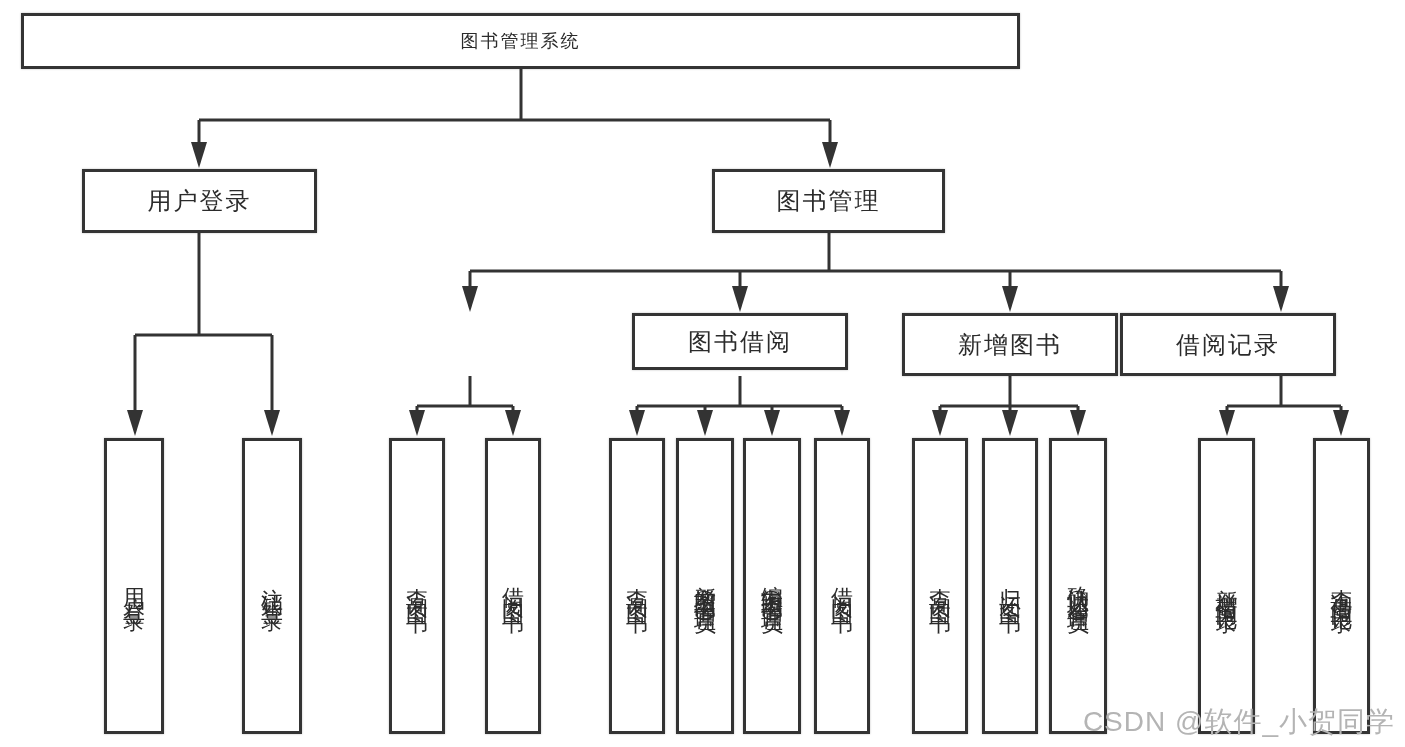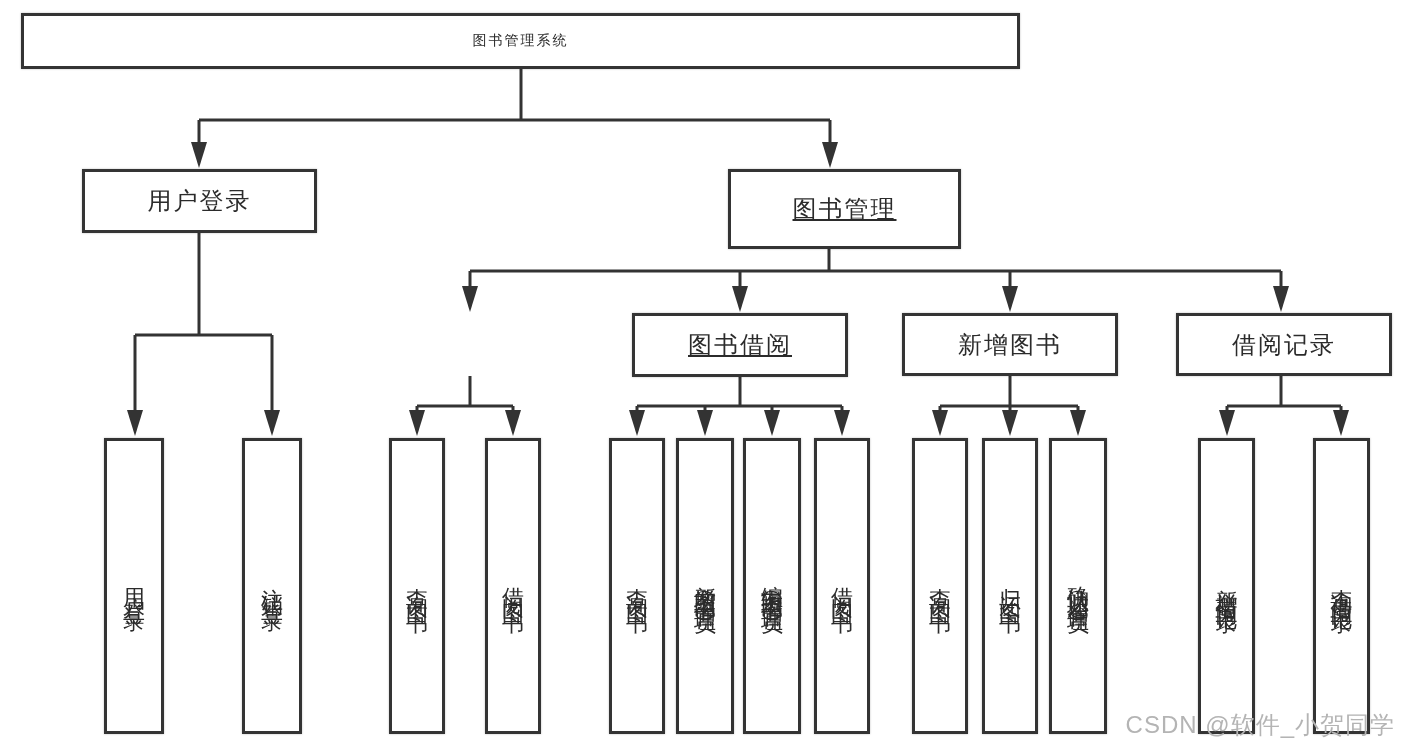--- a/index.html
+++ b/index.html
@@ -37,27 +37,27 @@
     position: absolute;
     background: #ffffff;
     border: 3px solid var(--border);
     color: var(--text);
     display: flex;
     align-items: center;
     justify-content: center;
     box-shadow: 0 0 2px rgba(0,0,0,0.25);
   }
   .hnode { letter-spacing: 2px; }
-  .root-node  { left: 21px;  top: 13px;  width: 999px; height: 56px; font-size: 14px; }
+  .root-node  { left: 21px;  top: 13px;  width: 999px; height: 56px; font-size: 18px; }
   .l2-a       { left: 82px;  top: 169px; width: 235px; height: 64px; font-size: 24px; }
-  .l2-b       { left: 728px; top: 169px; width: 233px; height: 80px; font-size: 24px; text-decoration: underline; }
+  .l2-b       { left: 712px; top: 169px; width: 233px; height: 64px; font-size: 24px; }
   .l3-a       { left: 362px; top: 313px; width: 217px; height: 63px; font-size: 24px; }
-  .l3-b       { left: 632px; top: 313px; width: 216px; height: 64px; font-size: 24px; text-decoration: underline; }
+  .l3-b       { left: 632px; top: 313px; width: 216px; height: 57px; font-size: 24px; }
   .l3-c       { left: 902px; top: 313px; width: 216px; height: 63px; font-size: 24px; }
-  .l3-d       { left: 1176px;top: 313px; width: 216px; height: 63px; font-size: 24px; }
+  .l3-d       { left: 1120px;top: 313px; width: 216px; height: 63px; font-size: 24px; }
   .leaf {
     top: 438px;
     height: 296px;
     writing-mode: vertical-rl;
     font-size: 22px;
     letter-spacing: 8px;
     line-height: 1;
   }
   .leaf-a1 { left: 104px;  width: 60px; }
   .leaf-a2 { left: 242px;  width: 60px; }
@@ -69,21 +69,21 @@
   .leaf-c4 { left: 814px;  width: 56px; }
   .leaf-d1 { left: 912px;  width: 56px; }
   .leaf-d2 { left: 982px;  width: 56px; }
   .leaf-d3 { left: 1049px; width: 58px; letter-spacing: 4px; }
   .leaf-e1 { left: 1198px; width: 57px; letter-spacing: 5px; }
   .leaf-e2 { left: 1313px; width: 57px; letter-spacing: 5px; }
   #watermark {
     position: absolute;
     right: 10px;
     bottom: 6px;
-    font-size: 24px;
+    font-size: 28px;
     color: var(--watermark);
     letter-spacing: 1px;
     z-index: 5;
     white-space: nowrap;
   }
 </style>
 </head>
 <body>
 
 <div id="canvas">

